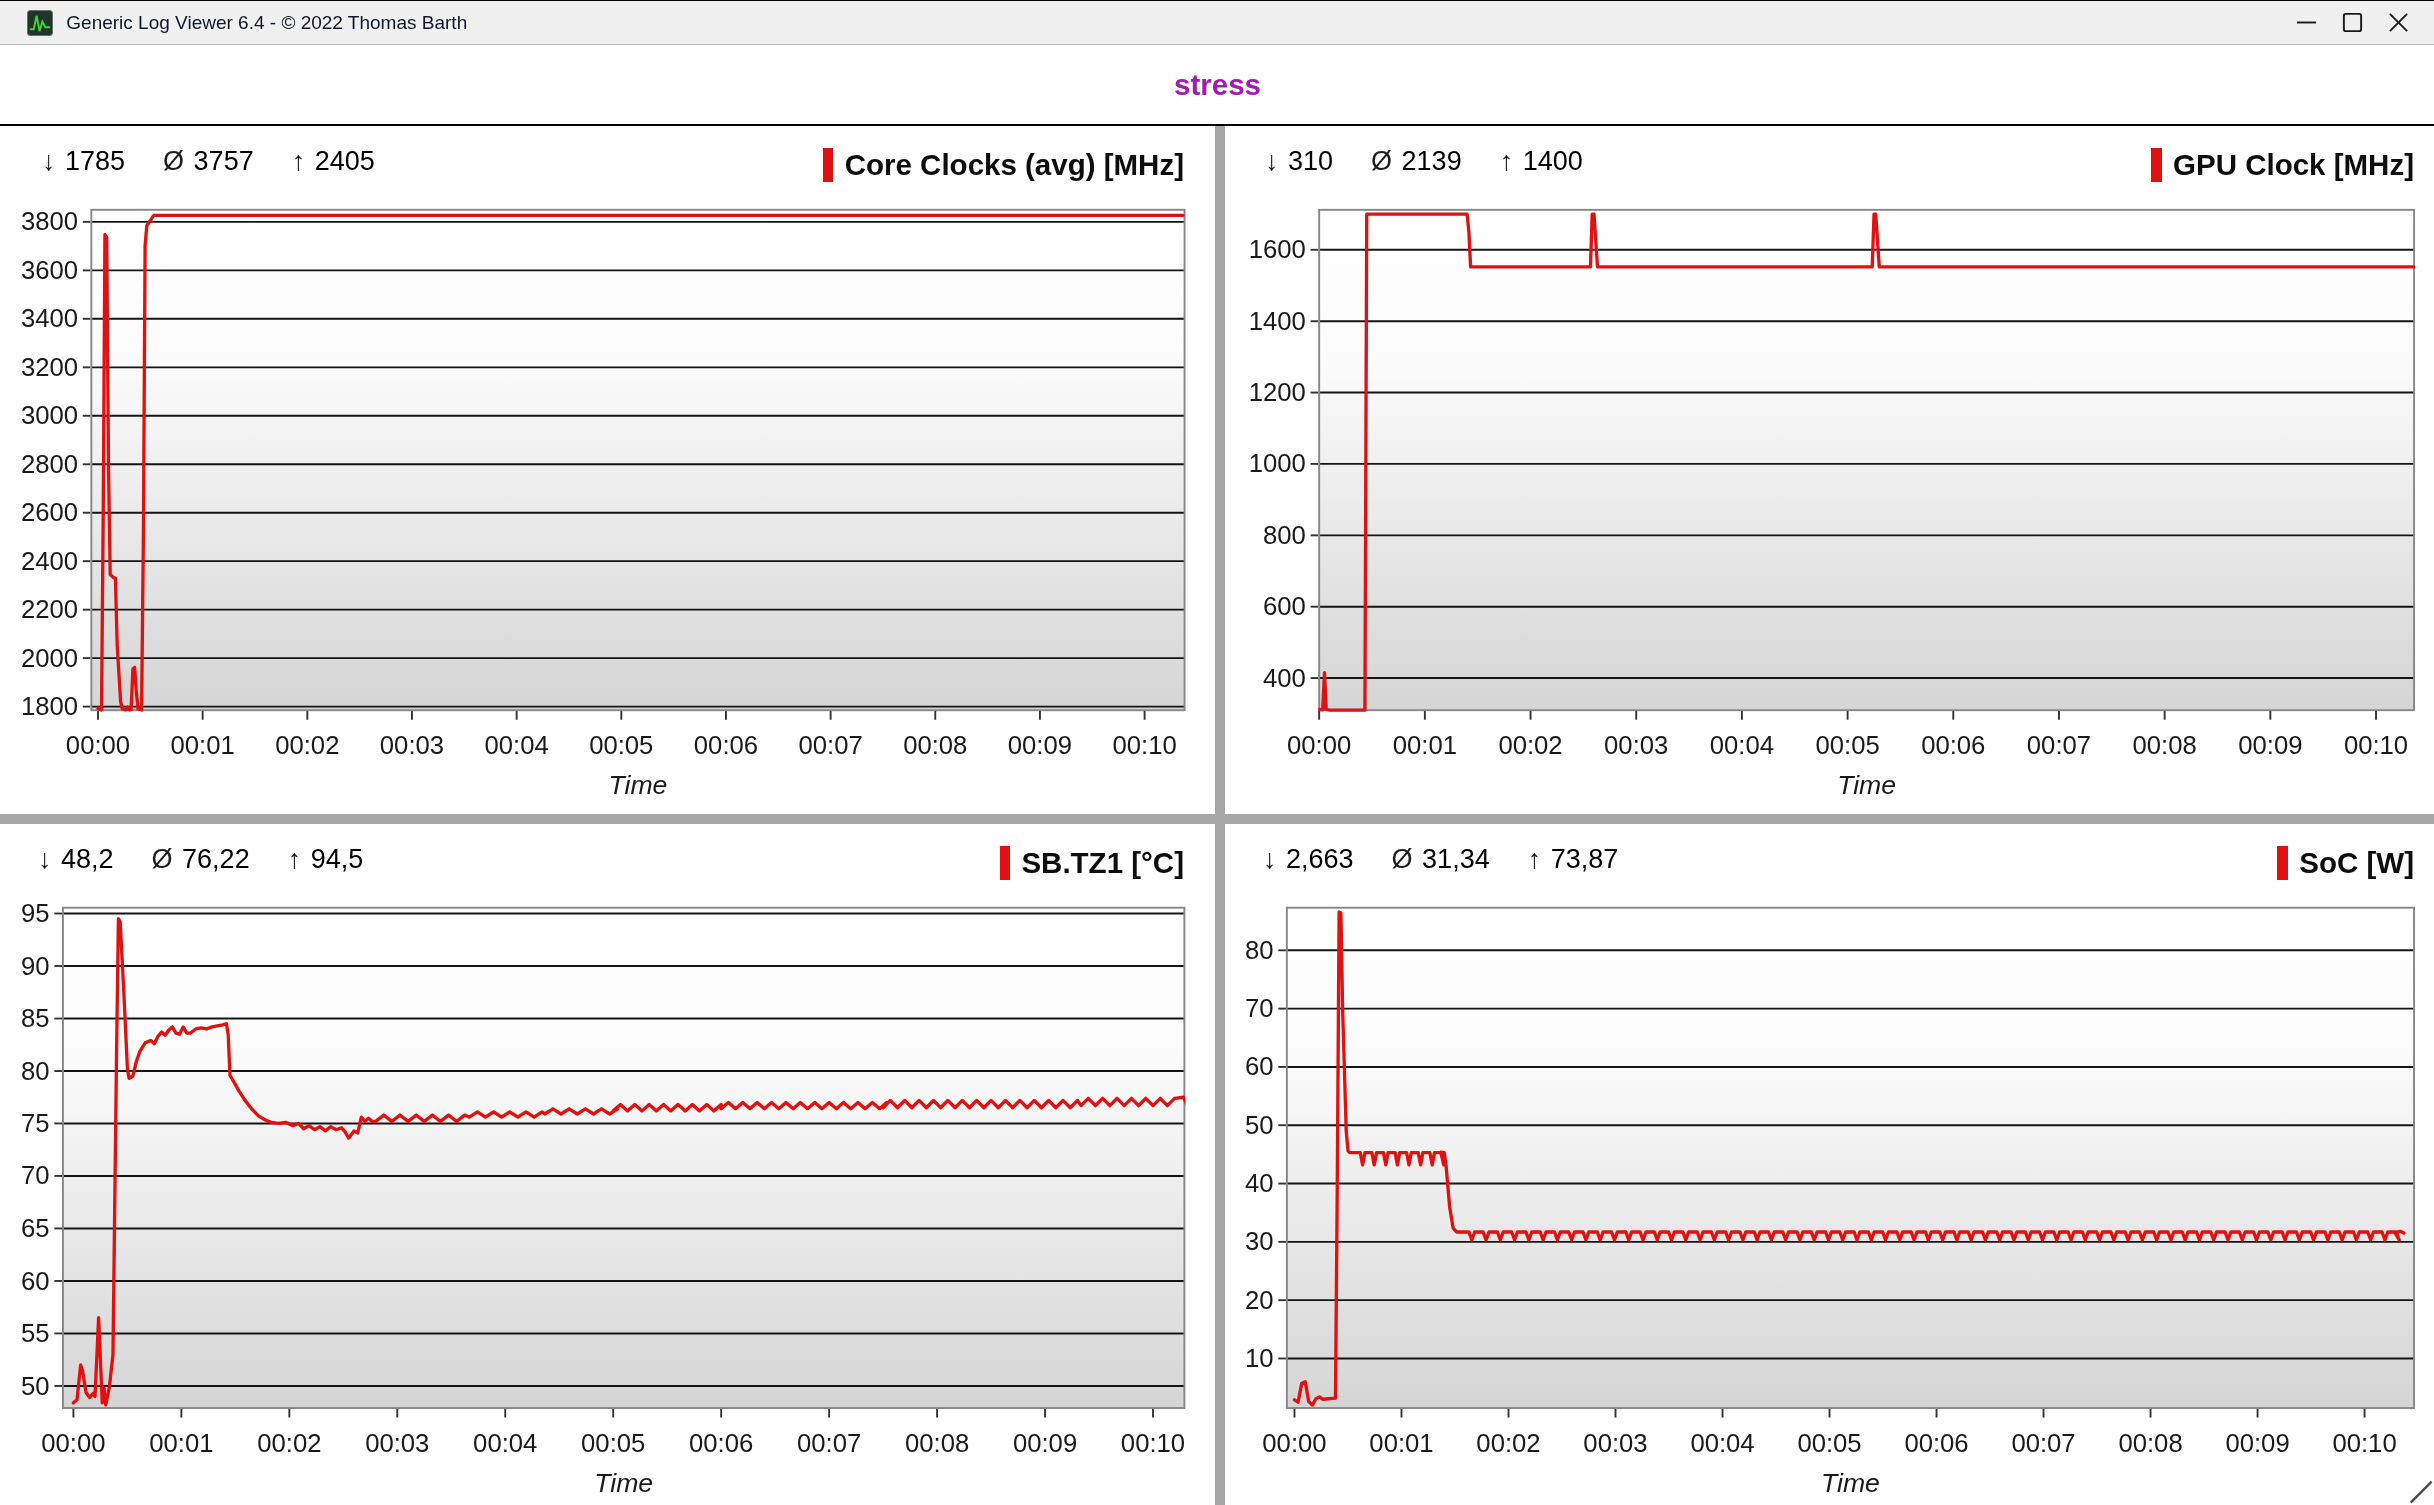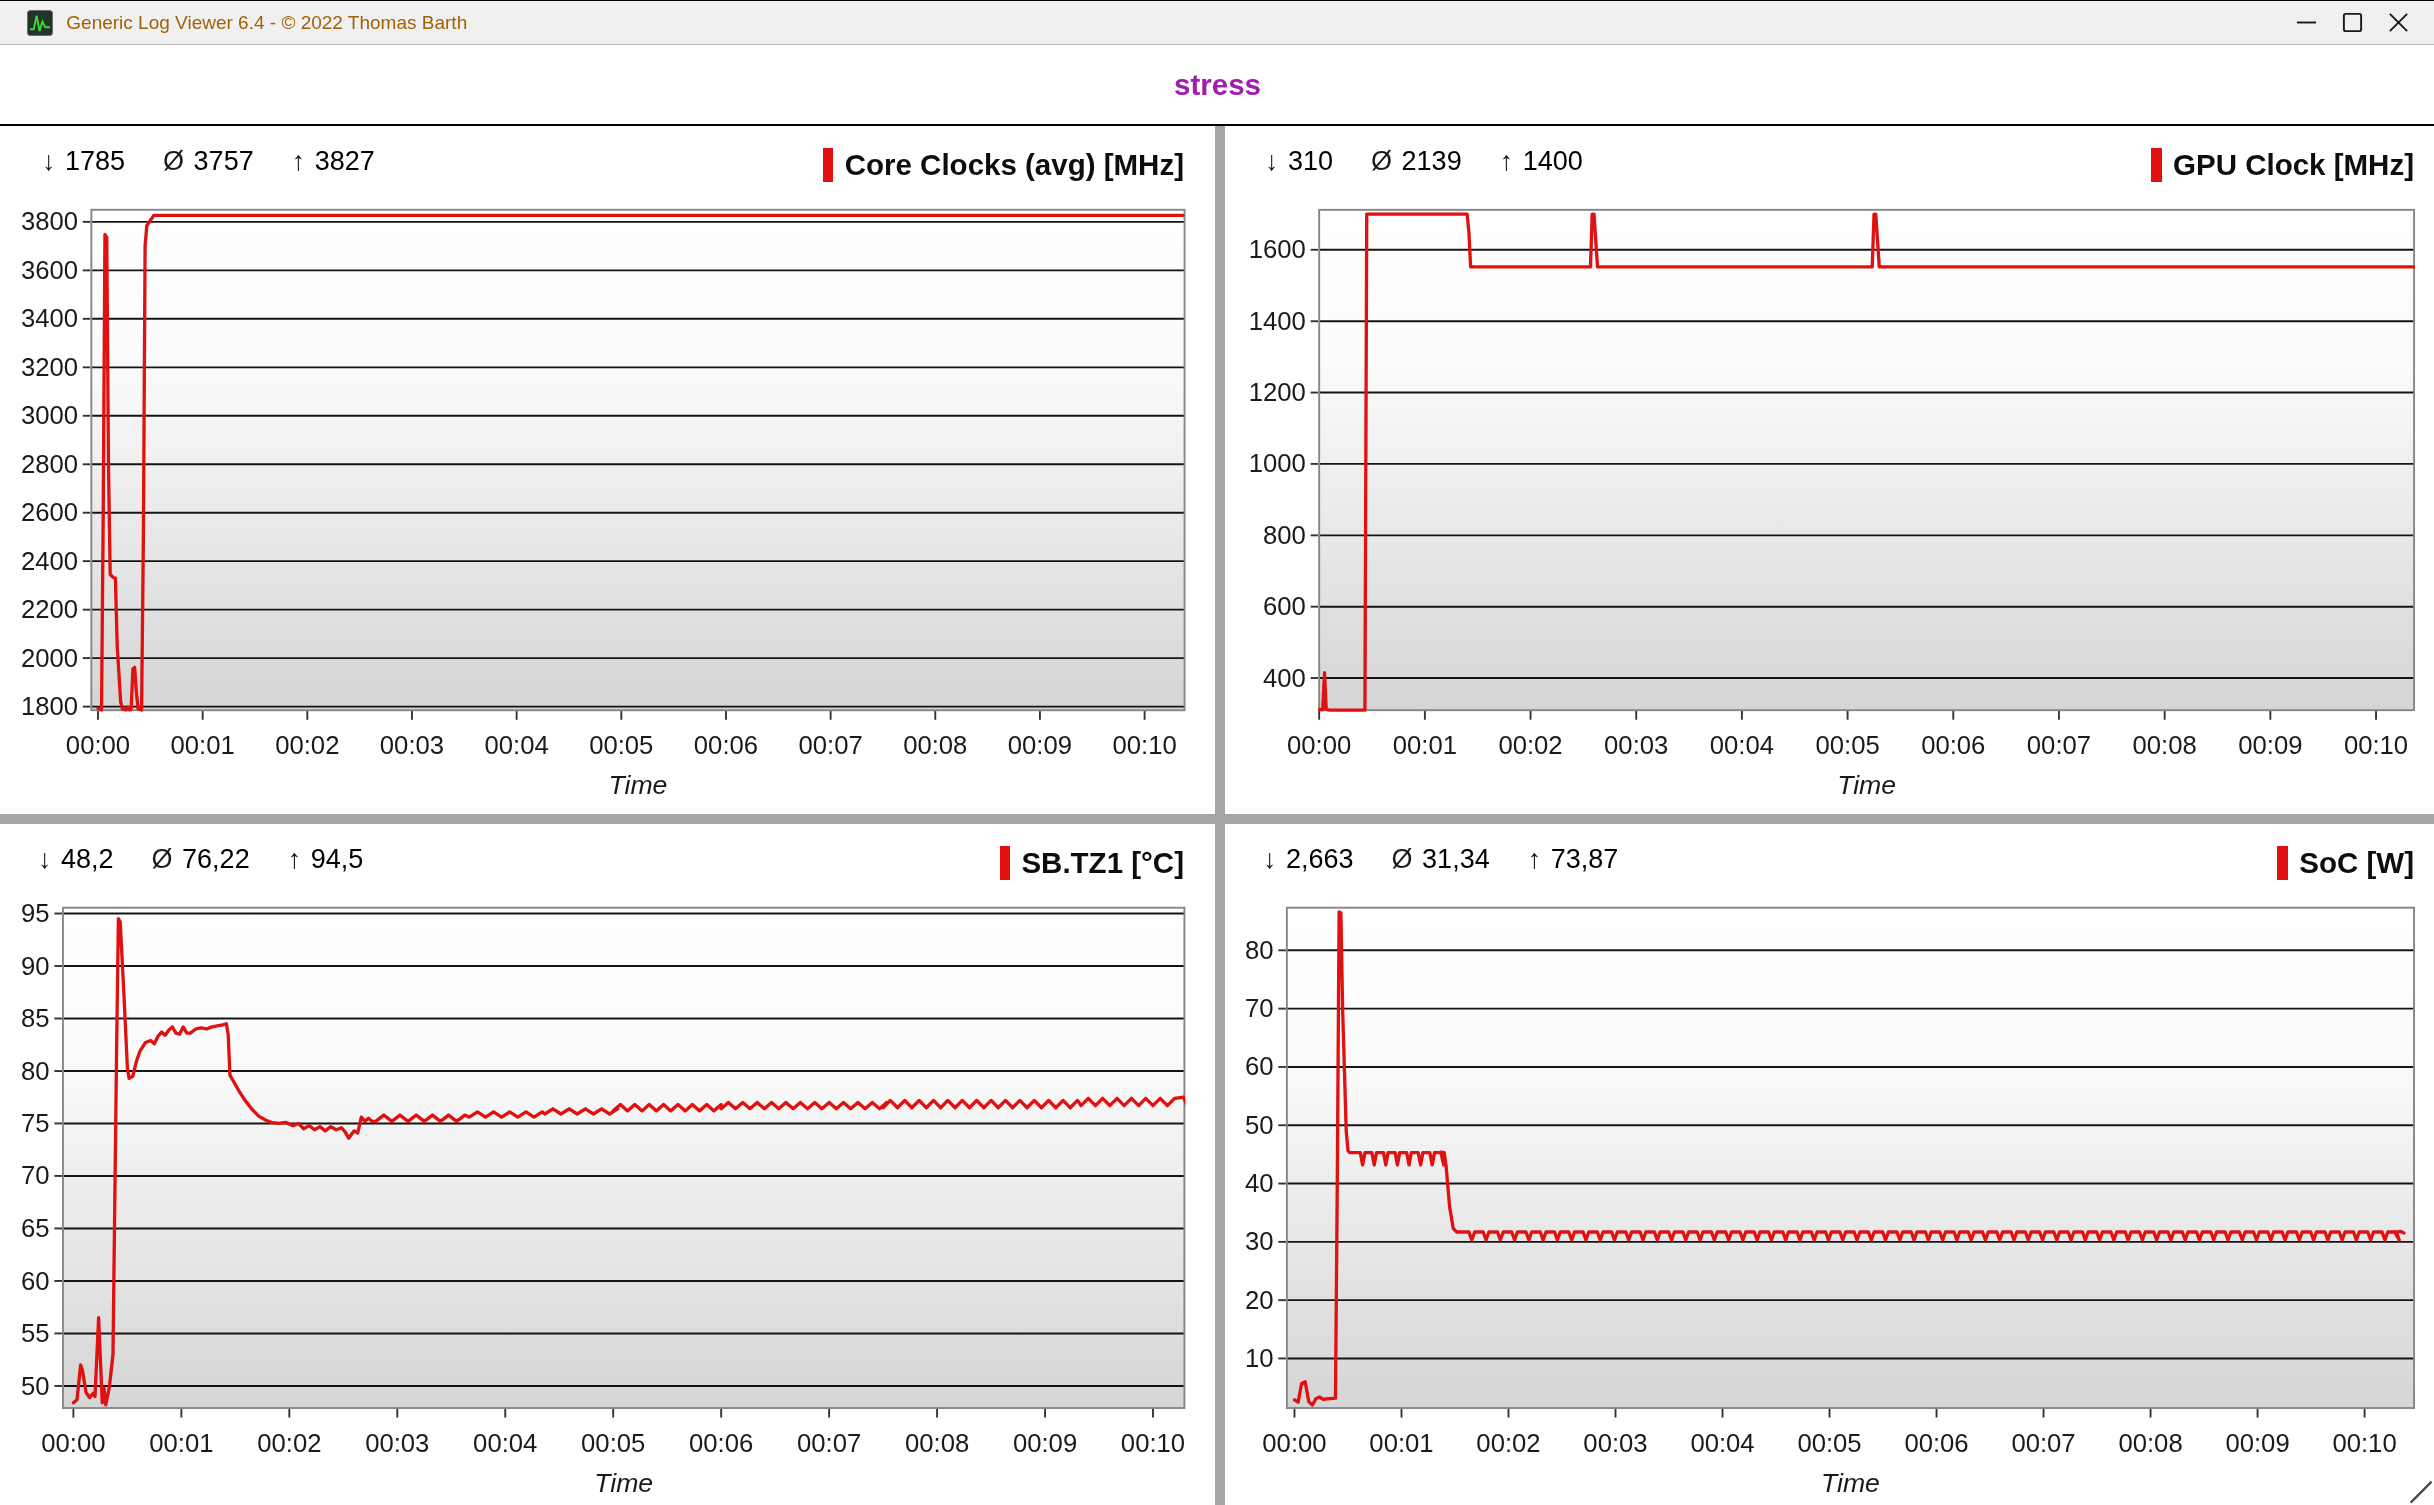--- a/index.html
+++ b/index.html
@@ -3,21 +3,21 @@
 <meta charset="utf-8">
 <style>
   html,body{margin:0;padding:0;background:#ffffff;}
   body{width:2435px;height:1506px;overflow:hidden;font-family:"Liberation Sans",sans-serif;position:relative;}
 
   
   .titlebar{position:absolute;left:0;top:0;width:2435px;height:45px;background:#f0f0f0;
     border-top:1.9px solid #000;border-bottom:1px solid #bcbcbc;box-sizing:border-box;
     display:flex;align-items:center;}
   .app-icon{margin-left:27px;width:26px;height:26px;flex:0 0 auto;}
-  .titlebar-text{margin-left:13.3px;font-size:19px;color:#a16207;}
+  .titlebar-text{margin-left:13.3px;font-size:19px;color:#0f172a;}
   .win-controls{margin-left:auto;display:flex;align-items:center;margin-right:13.3px;}
   .win-btn{width:46px;height:42px;display:flex;align-items:center;justify-content:center;}
 
   
   .page-header{position:absolute;left:0;top:45px;width:2435px;height:79px;background:#fff;
     display:flex;align-items:center;justify-content:center;}
   .page-header span{font-size:29.5px;font-weight:bold;color:#a21caf;}
   .black-rule{position:absolute;left:0;top:124px;width:2435px;height:2.9px;background:#000;}
 
   
@@ -82,21 +82,21 @@
       <div class="stat">
           <span class="sym">↓</span>
           <span class="val">1785</span>
         </div>
       <div class="stat">
           <span class="sym">Ø</span>
           <span class="val">3757</span>
         </div>
       <div class="stat">
           <span class="sym">↑</span>
-          <span class="val">3827</span>
+          <span class="val">2405</span>
         </div>
     </div>
     <div class="legend">
       <span class="legend-bar" style="background: rgb(224, 17, 17);"></span>
       <span class="legend-label">Core Clocks (avg) [MHz]</span>
     </div>
   </div>
   <svg class="chart-svg" width="1215" height="688" viewBox="0 0 1277 723">
       <defs>
         <linearGradient id="grad0" x1="0" y1="0" x2="0" y2="1">

